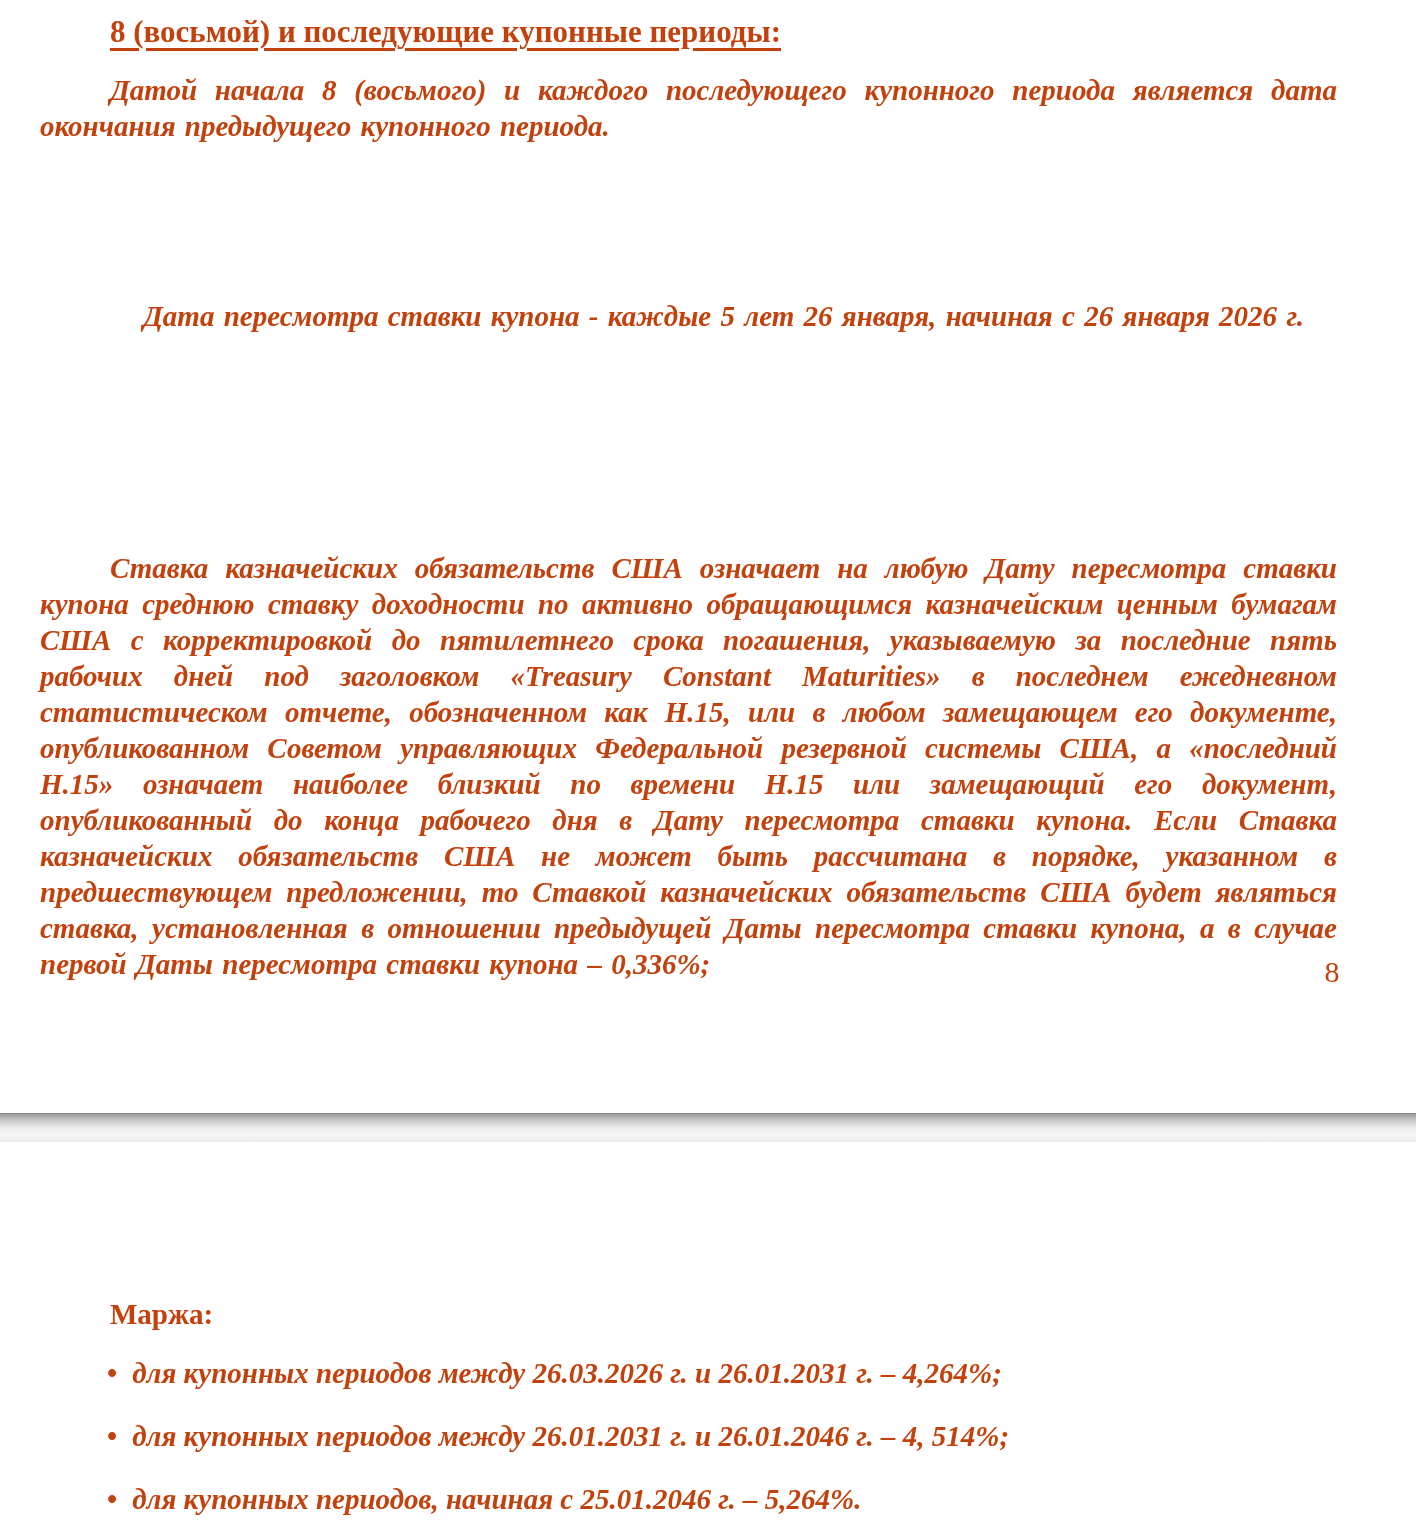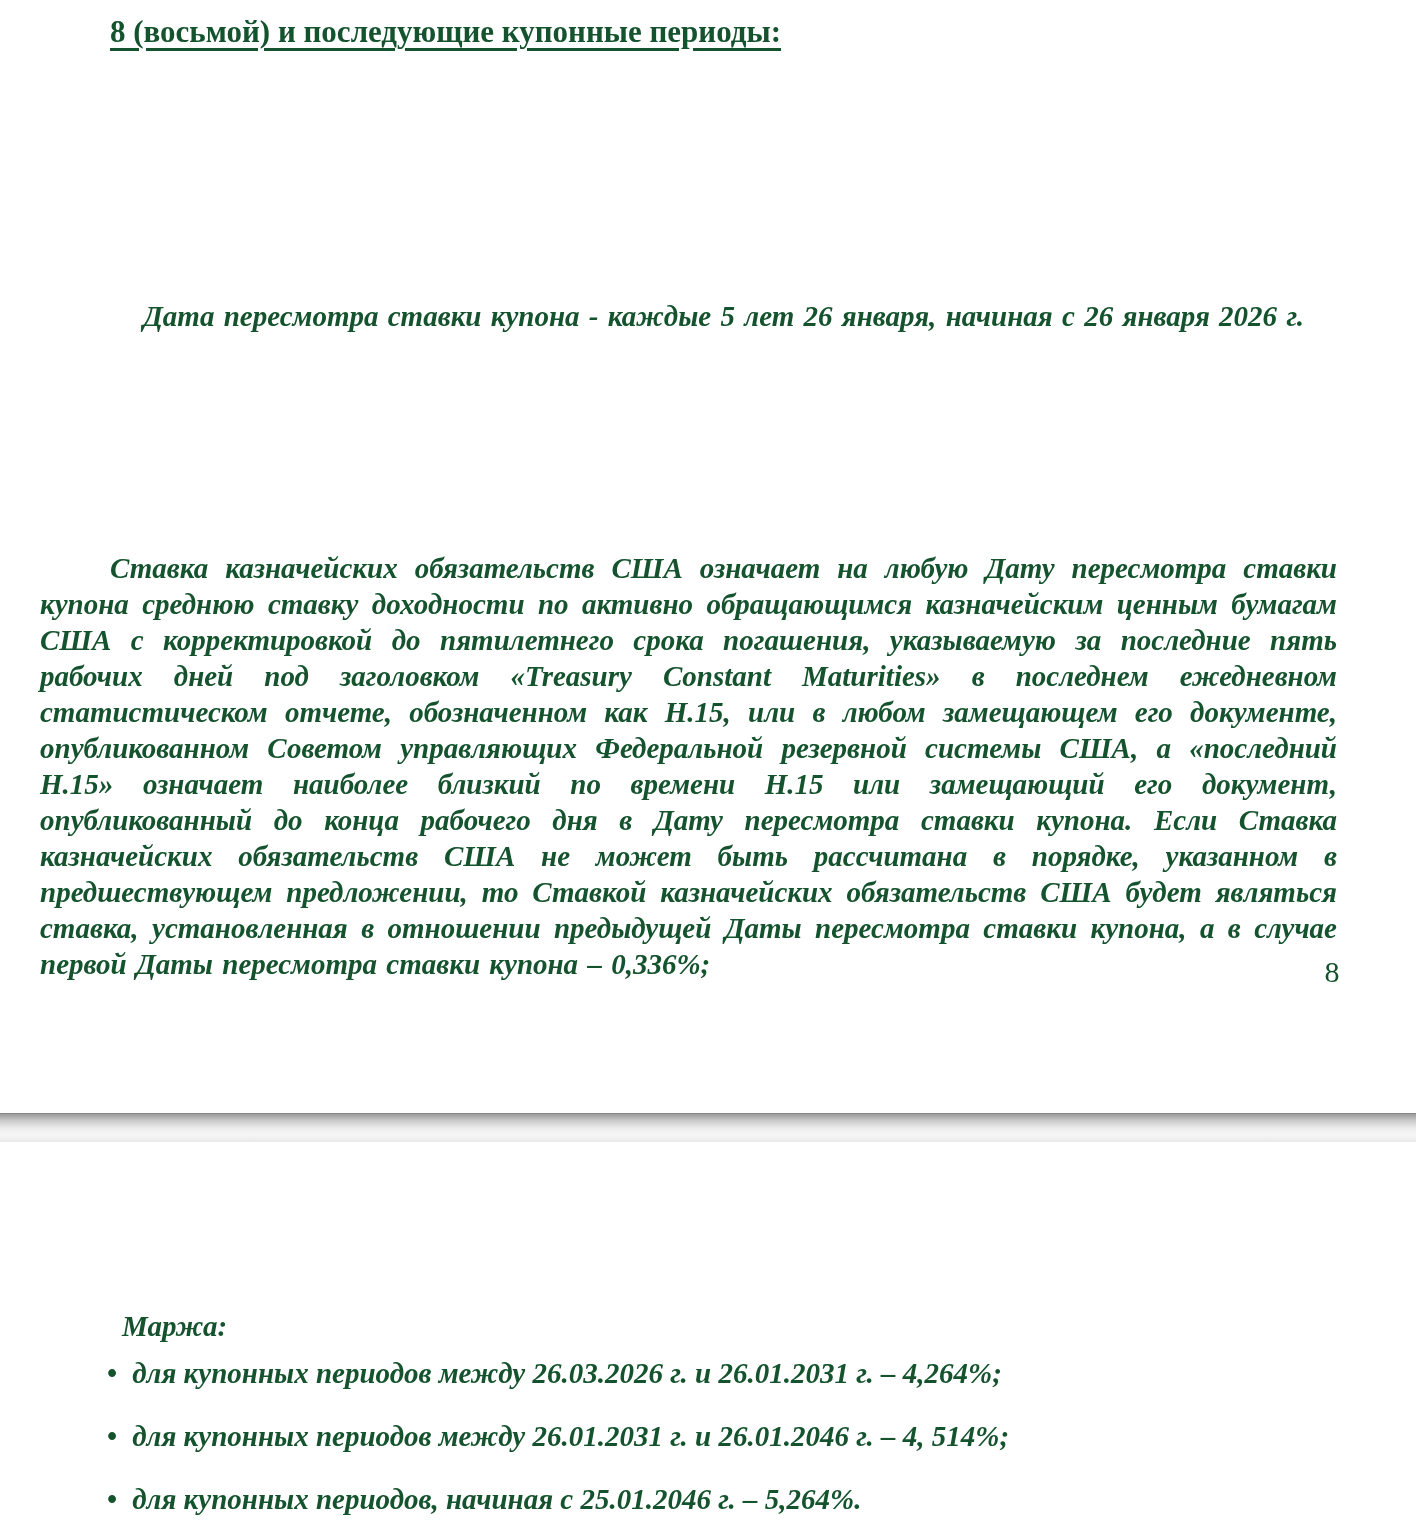--- a/index.html
+++ b/index.html
@@ -7,21 +7,21 @@
       padding: 0;
       background: #ffffff;
     }
     .viewport {
       position: relative;
       width: 1416px;
       height: 1528px;
       background: #ffffff;
       overflow: hidden;
       font-family: "Liberation Serif", "DejaVu Serif", serif;
-      color: #14532d;
+      color: #c2410c;
     }
     .doc-heading {
       position: absolute;
       left: 110px;
       top: 14px;
       font-size: 31px;
       font-weight: 700;
       font-style: normal;
       line-height: 36px;
       text-decoration: underline;
@@ -75,23 +75,22 @@
         #ececec 50%,
         #f6f6f6 75%,
         #e9e9e9 100%);
     }
     .margin-heading {
       position: absolute;
       left: 110px;
       top: 1296px;
       font-size: 29px;
       font-weight: 700;
-      font-style: italic;
       line-height: 36px;
-      margin: 12px;
+      margin: 0;
       white-space: nowrap;
     }
     .bullet {
       position: absolute;
       left: 40px;
       width: 1330px;
       padding-left: 67px;
       font-size: 29px;
       font-weight: 700;
       font-style: italic;
@@ -108,20 +107,21 @@
       font-style: normal;
     }
   </style>
 </head>
 <body>
 
 <div class="viewport">
 
   <div class="doc-heading">8 (восьмой) и последующие купонные периоды:</div>
 
+  <p class="para p1">Датой начала 8 (восьмого) и каждого последующего купонного периода является дата окончания предыдущего купонного периода.</p>
 
 
   <p class="para p3 no-justify">Дата пересмотра ставки купона - каждые 5 лет 26 января, начиная с 26 января 2026 г.</p>
 
 
 
   <p class="para p6">Ставка казначейских обязательств США означает на любую Дату пересмотра ставки купона среднюю ставку доходности по активно обращающимся казначейским ценным бумагам США с корректировкой до пятилетнего срока погашения, указываемую за последние пять рабочих дней под заголовком «Treasury Constant Maturities» в последнем ежедневном статистическом отчете, обозначенном как Н.15, или в любом замещающем его документе, опубликованном Советом управляющих Федеральной резервной системы США, а «последний Н.15» означает наиболее близкий по времени Н.15 или замещающий его документ, опубликованный до конца рабочего дня в Дату пересмотра ставки купона. Если Ставка казначейских обязательств США не может быть рассчитана в порядке, указанном в предшествующем предложении, то Ставкой казначейских обязательств США будет являться ставка, установленная в отношении предыдущей Даты пересмотра ставки купона, а в случае первой Даты пересмотра ставки купона – 0,336%;</p>
 
   <div class="page-number">8</div>
 

